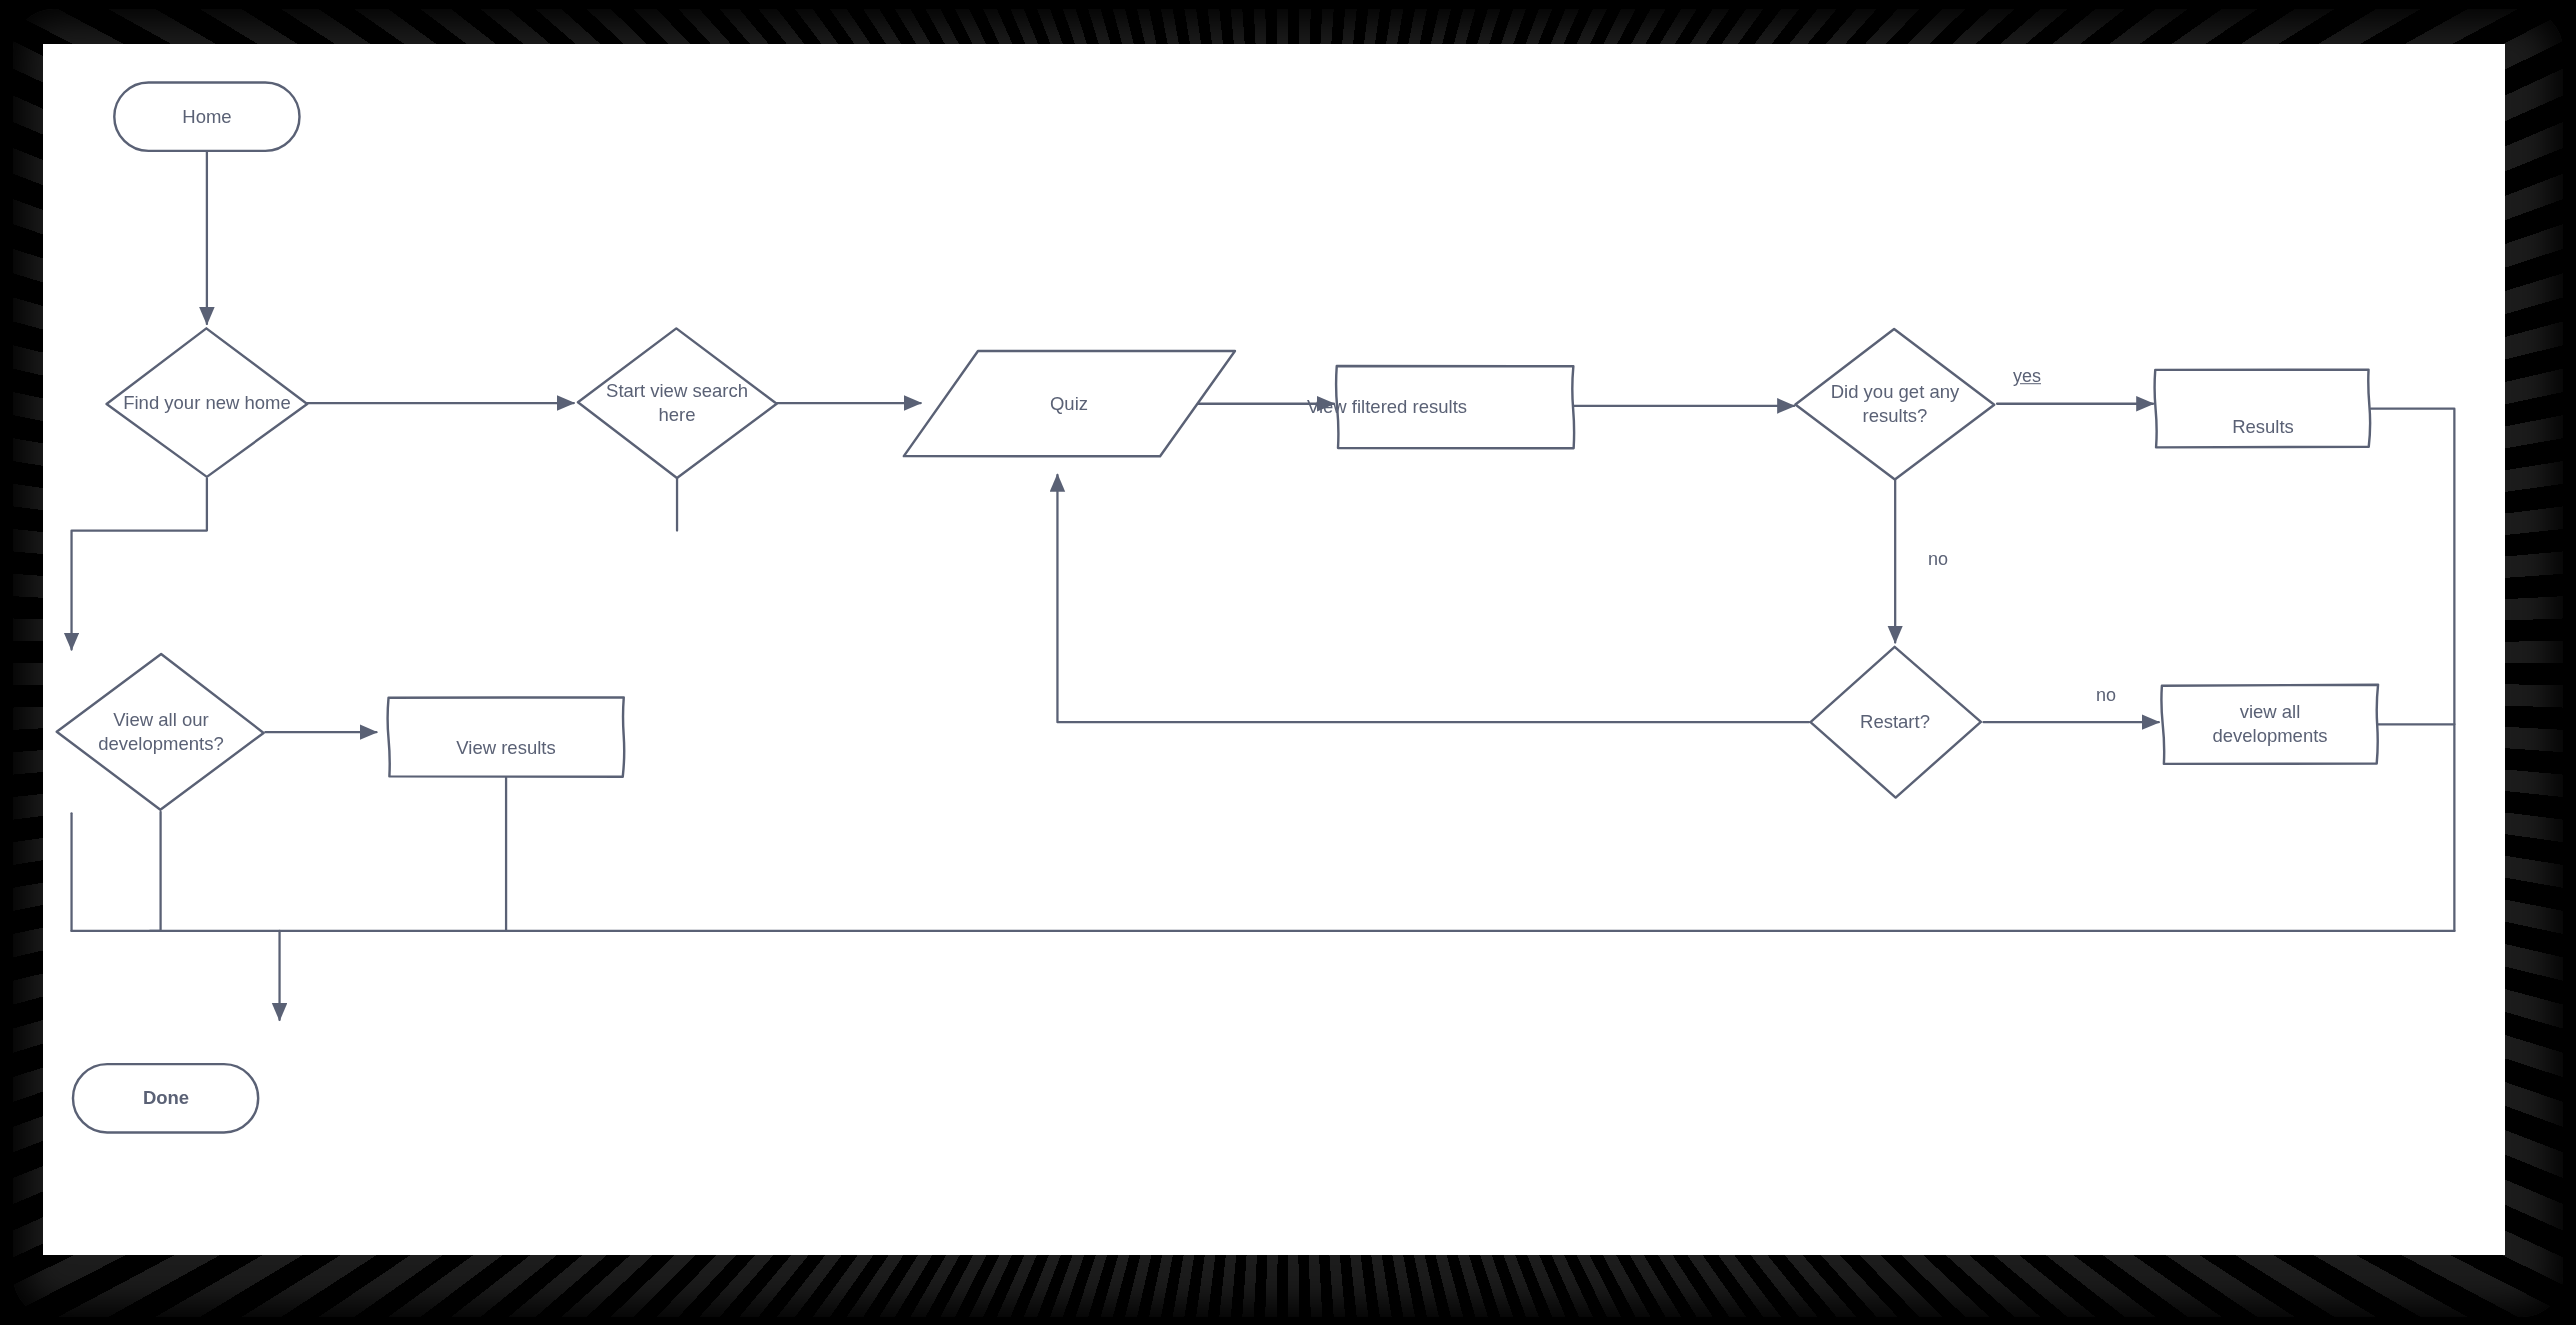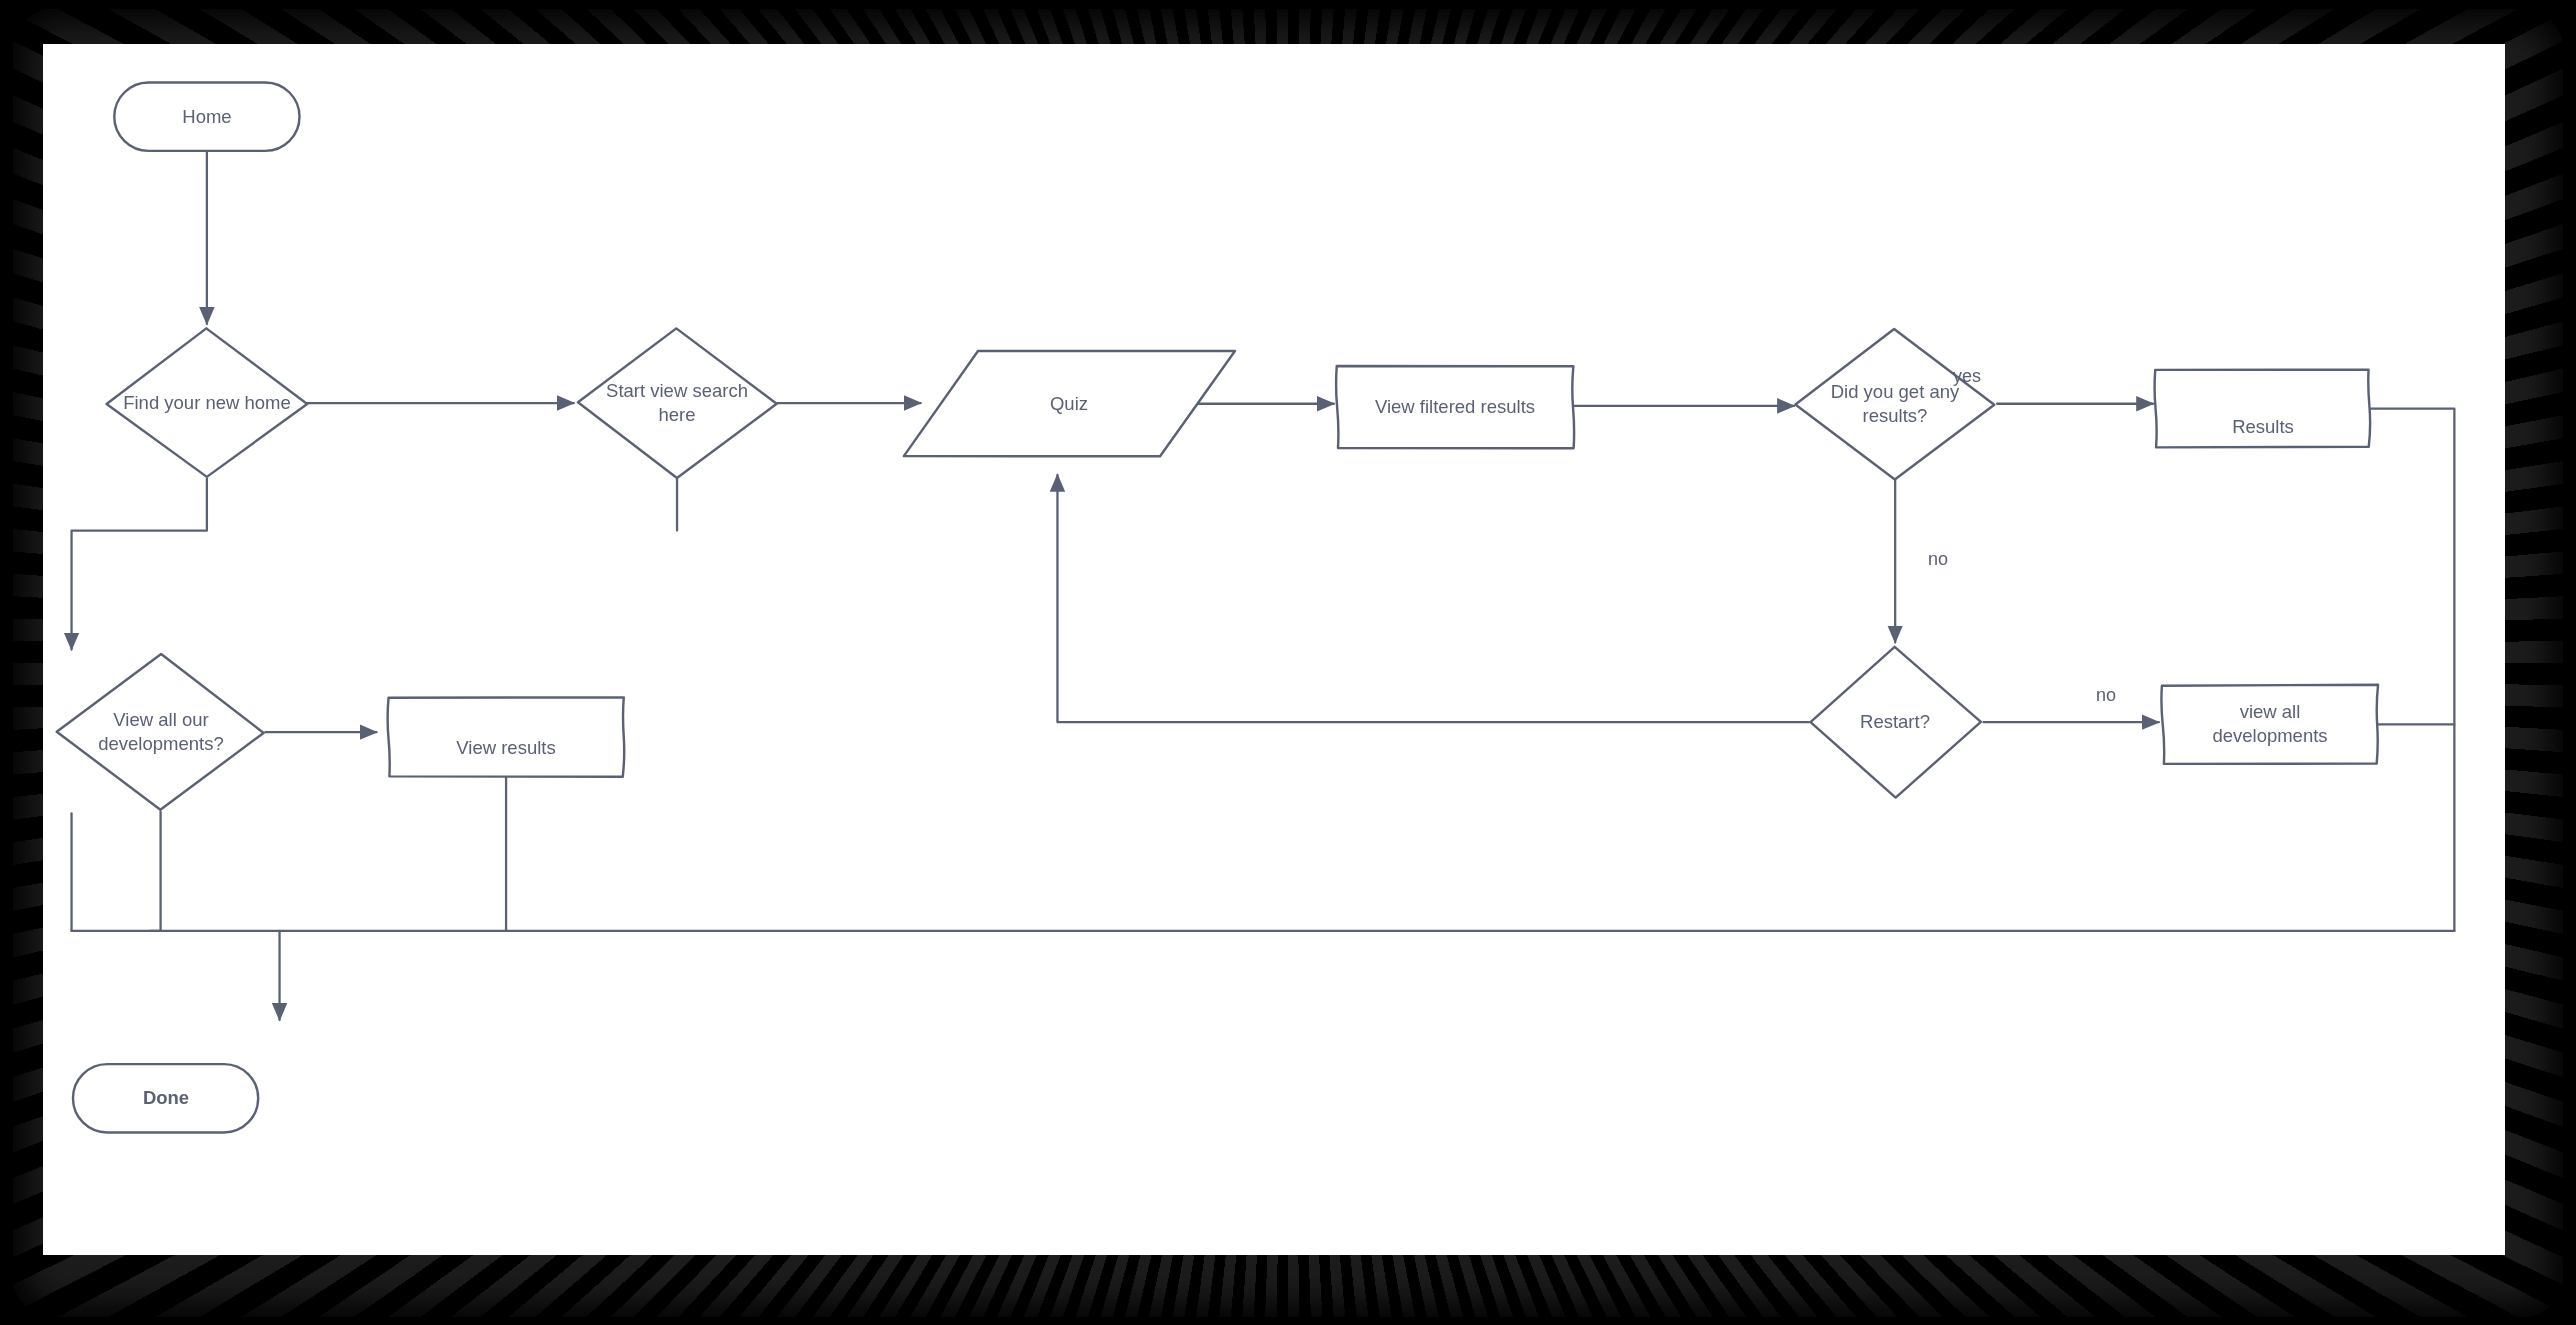--- a/index.html
+++ b/index.html
@@ -117,32 +117,32 @@
           <path d="M 2974.4015932085 900.830933154482 C 2971 955, 2980 955, 2977.2117486015018 1010.6070826061103 L 3275.9824585923843 1010.1293318276896 C 3281 955, 3272 955, 3277.87771082105 899.36882042902 Z" fill="#ffffff" stroke="#5a6175" stroke-width="3.4" stroke-linejoin="round"></path>
           <path d="M 90 1432 L 254 1432 A 48 48 0 0 1 254 1528 L 90 1528 A 48 48 0 0 1 90 1432 Z" fill="#ffffff" stroke="#5a6175" stroke-width="3.4" stroke-linejoin="round"></path>
         </g>
     </svg>
     <div id="labels-layer">
         <div class="nodelabel" style="left: 164px; top: 73px; width: 264px;">Home</div>
         <div class="nodelabel" style="left: 164px; top: 359px; width: 278px;">Find your new home</div>
         <div class="nodelabel" style="left: 634px; top: 359px; width: 278px;">Start view search
 here</div>
         <div class="nodelabel" style="left: 1026px; top: 360px; width: 335px;">Quiz</div>
-        <div class="nodelabel" style="left: 1412px; top: 363px; width: 313px;">View filtered results</div>
+        <div class="nodelabel" style="left: 1344px; top: 363px; width: 313px;">View filtered results</div>
         <div class="nodelabel" style="left: 1852px; top: 360px; width: 278px;">Did you get any
 results?</div>
         <div class="nodelabel" style="left: 2220px; top: 366px; width: 292px; margin-top: 17px;">Results</div>
         <div class="nodelabel" style="left: 118px; top: 688px; width: 285px;">View all our
 developments?</div>
         <div class="nodelabel" style="left: 463px; top: 693px; width: 313px; margin-top: 11px;">View results</div>
         <div class="nodelabel" style="left: 1852px; top: 678px; width: 249px;">Restart?</div>
         <div class="nodelabel" style="left: 2227px; top: 680px; width: 292px;">view all
 developments</div>
         <div class="nodelabel" style="left: 123px; top: 1054px; width: 264px; font-weight: bold;">Done</div>
       </div>
     <div id="edgelabels-layer">
-        <div class="edgelabel" style="left: 1924px; top: 333px;">yes</div>
+        <div class="edgelabel" style="left: 1984px; top: 333px; text-decoration: underline;">yes</div>
         <div class="edgelabel" style="left: 1895px; top: 516px;">no</div>
         <div class="edgelabel" style="left: 2063px; top: 652px;">no</div>
       </div>
   </div>
 </div>
 
 
 </body></html>

